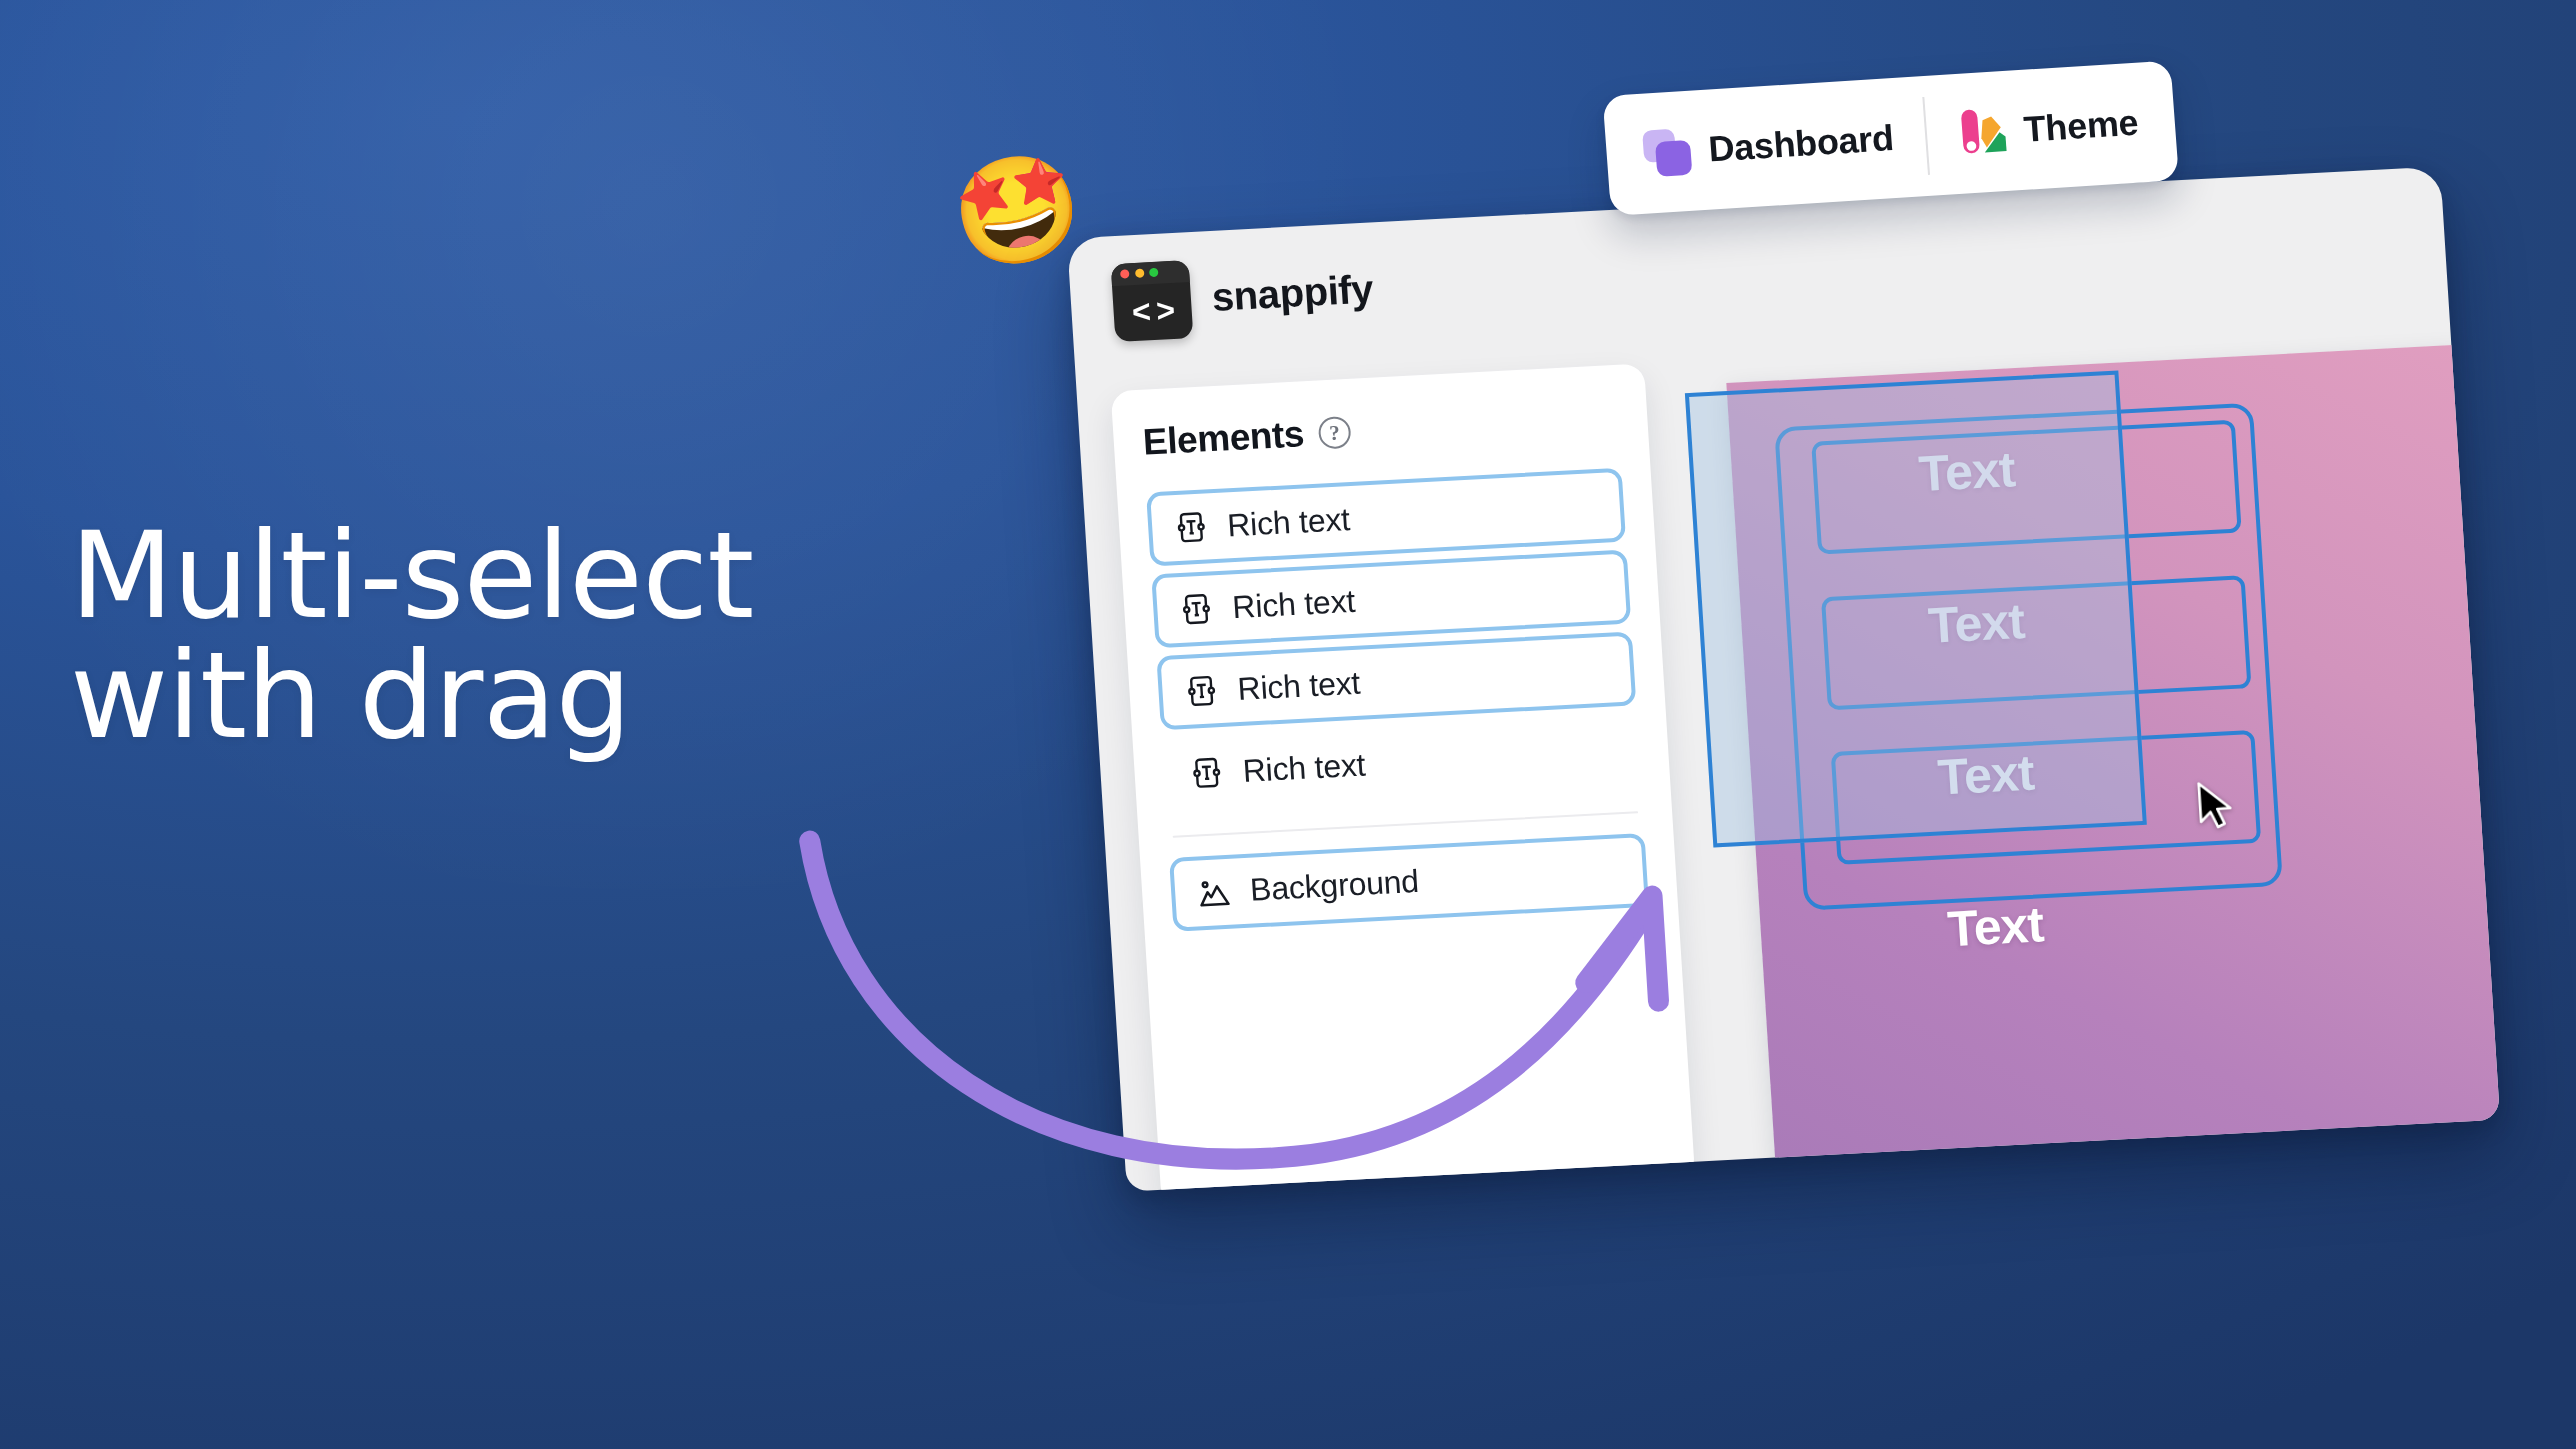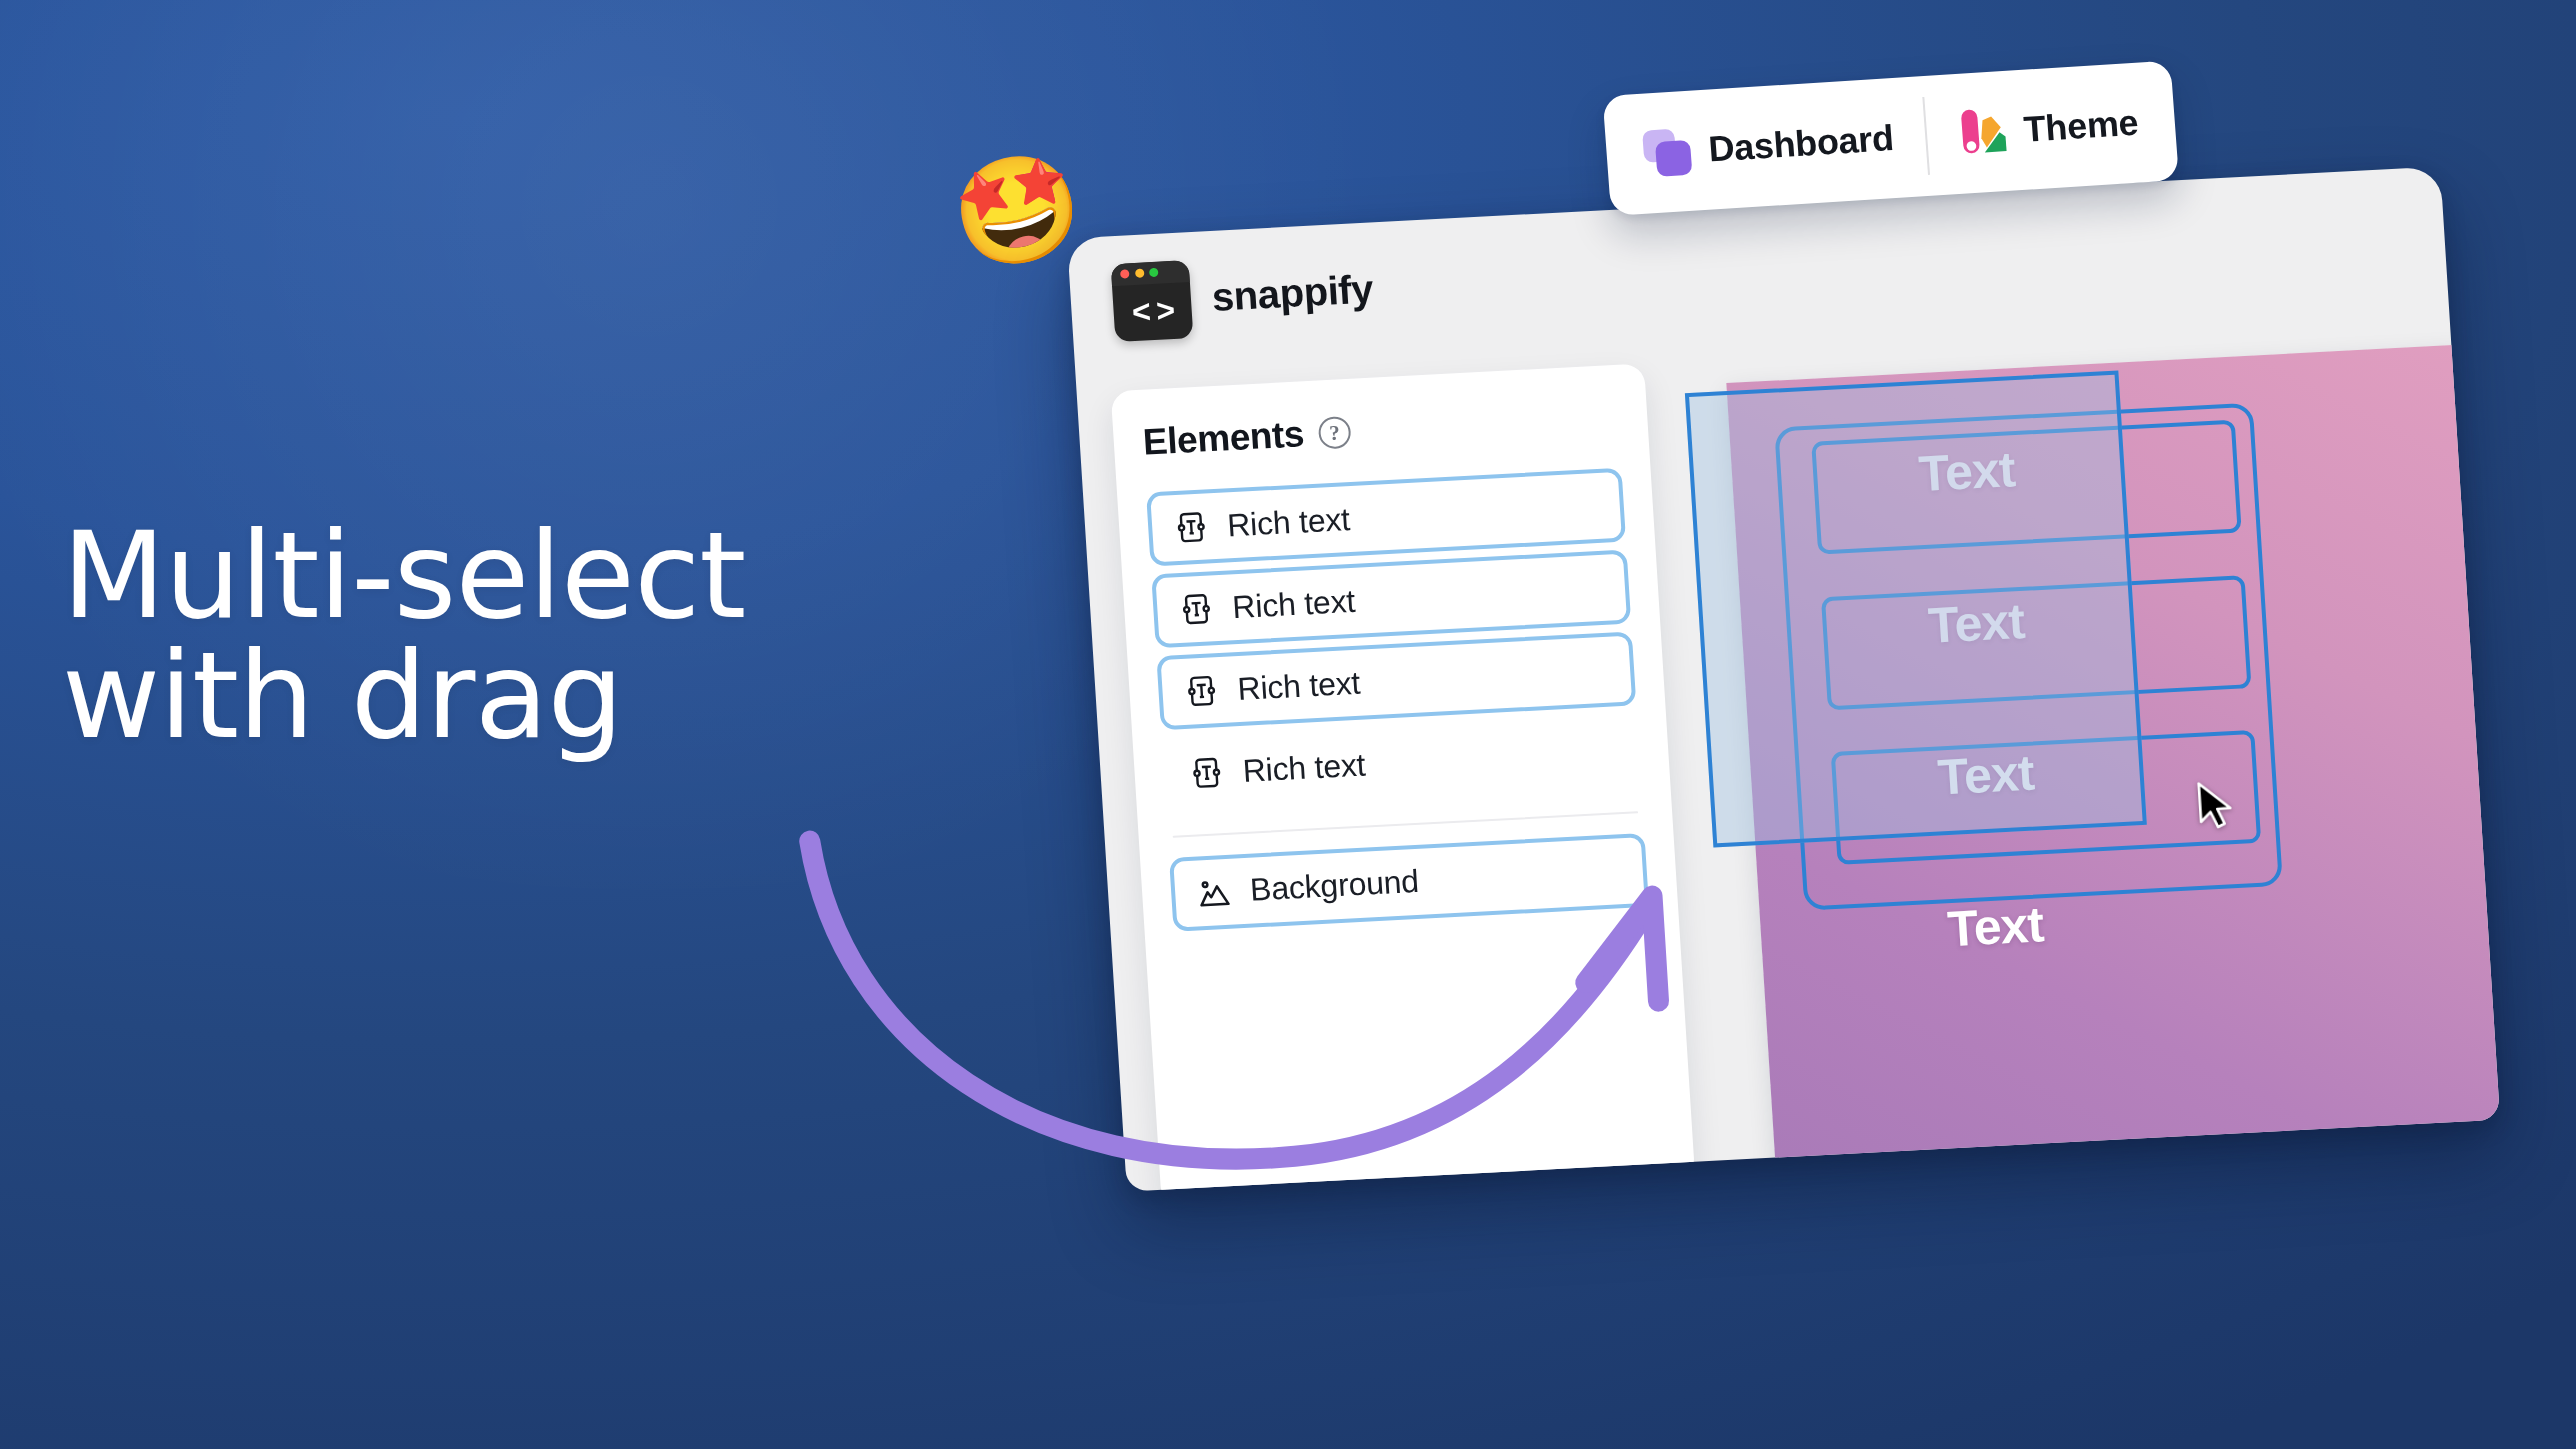--- a/index.html
+++ b/index.html
@@ -23,21 +23,21 @@
     left: -324px; top: -485px;
     width: 1942px; height: 1375px;
     border-radius: 50%;
     background: radial-gradient(circle at 50% 50%, rgba(255,255,255,0.055) 0%, rgba(255,255,255,0.0) 62%);
     pointer-events: none;
   }
 
   
   .headline {
     position: absolute;
-    left: 62px;
+    left: 70px;
     top: 516px;
     width: 1011px;
     color: #ffffff;
     font-family: "DejaVu Sans", sans-serif;
     font-size: 120px;
     font-weight: 400;
     line-height: 1.0;
     letter-spacing: -0.8px;
     white-space: pre-line;
     text-shadow: 0 1.6px 8px rgba(0,0,0,0.07);

